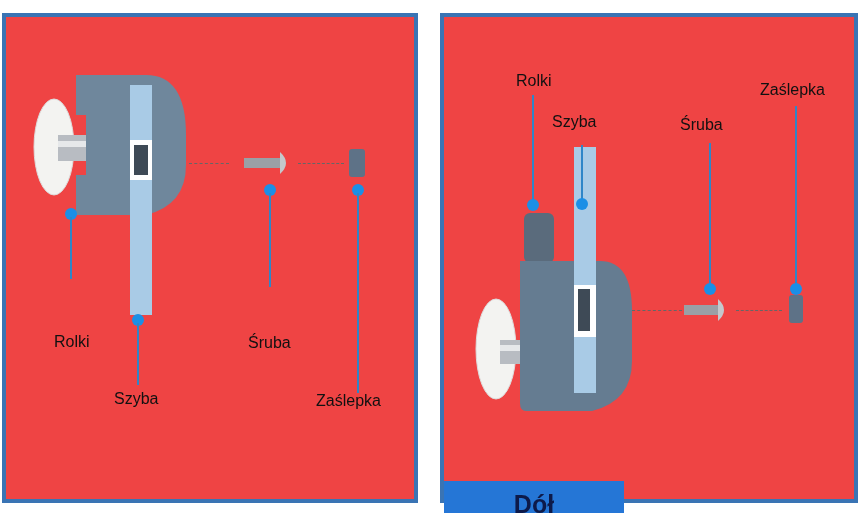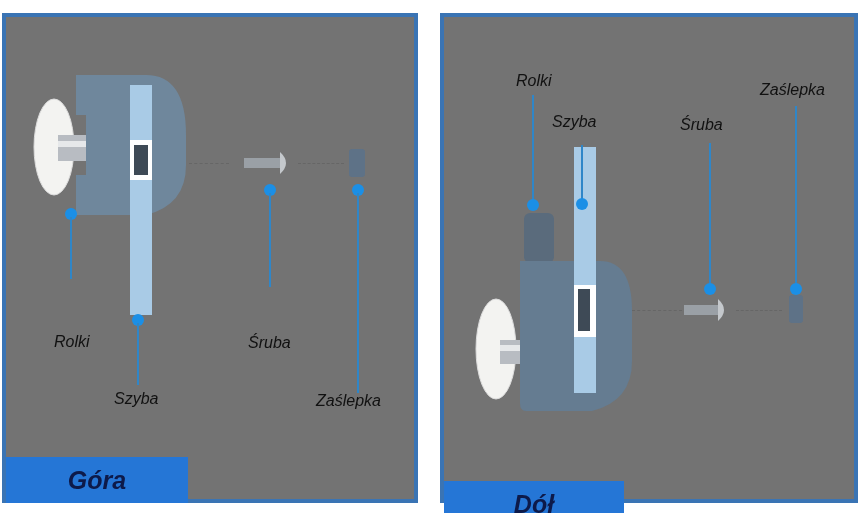--- a/index.html
+++ b/index.html
@@ -1,17 +1,17 @@
 <!DOCTYPE html>
 <html><head>
 <meta charset="utf-8">
 <style>
   html,body{margin:0;padding:0;background:#ffffff;}
   body{width:863px;height:513px;position:relative;overflow:hidden;font-family:"Liberation Sans",sans-serif;}
-  .panel{position:absolute;border:4px solid #3a74b4;background:#737373;box-sizing:border-box;font-style:italic;}
+  .panel{position:absolute;border:4px solid #3a74b4;background:#ef4444;box-sizing:border-box;}
   .tag{position:absolute;background:#2576d6;color:#0d1a4a;font-weight:bold;font-size:25px;display:flex;align-items:center;justify-content:center;}
   .lbl{position:absolute;font-size:16px;color:#111;white-space:nowrap;}
   .vline{position:absolute;width:2px;background:#2f86c8;}
   .dot{position:absolute;width:12px;height:12px;border-radius:50%;background:#1b8fe6;}
   .dash{position:absolute;height:1px;background:#666;}
   svg{position:absolute;overflow:visible;}
 </style>
 </head>
 <body>
 
@@ -45,21 +45,20 @@
   <div class="lbl" style="left:108px;top:373px;">Szyba</div>
 
   <div class="dot" style="left:258px;top:167px;"></div>
   <div class="vline" style="left:263px;top:176px;height:94px;"></div>
   <div class="lbl" style="left:242px;top:317px;">Śruba</div>
 
   <div class="dot" style="left:346px;top:167px;"></div>
   <div class="vline" style="left:351px;top:176px;height:200px;"></div>
   <div class="lbl" style="left:310px;top:375px;">Zaślepka</div>
 
-  <div class="tag" style="left:0;top:440px;width:182px;height:46px;">Góra</div>
 </div>
 
 <div class="panel" style="left:440px;top:13px;width:418px;height:490px;">
   <svg style="left:0;top:0;" width="410" height="480">
     <rect x="80" y="196" width="30" height="50" rx="6" fill="#5a6b7c"></rect>
     <ellipse cx="52" cy="332" rx="20" ry="50" fill="#f3f3f1" stroke="#ddd"></ellipse>
     <rect x="56" y="323" width="34" height="24" fill="#b8bcc2"></rect>
     <rect x="56" y="328" width="34" height="6" fill="#e6e8ea"></rect>
     <path d="M76 244 h80 q32 0 32 50 v50 q0 40 -40 50 h-66 q-6 0 -6 -8 z" fill="#657c91"></path>
     <rect x="130" y="130" width="22" height="246" fill="#a9cbe6"></rect>

